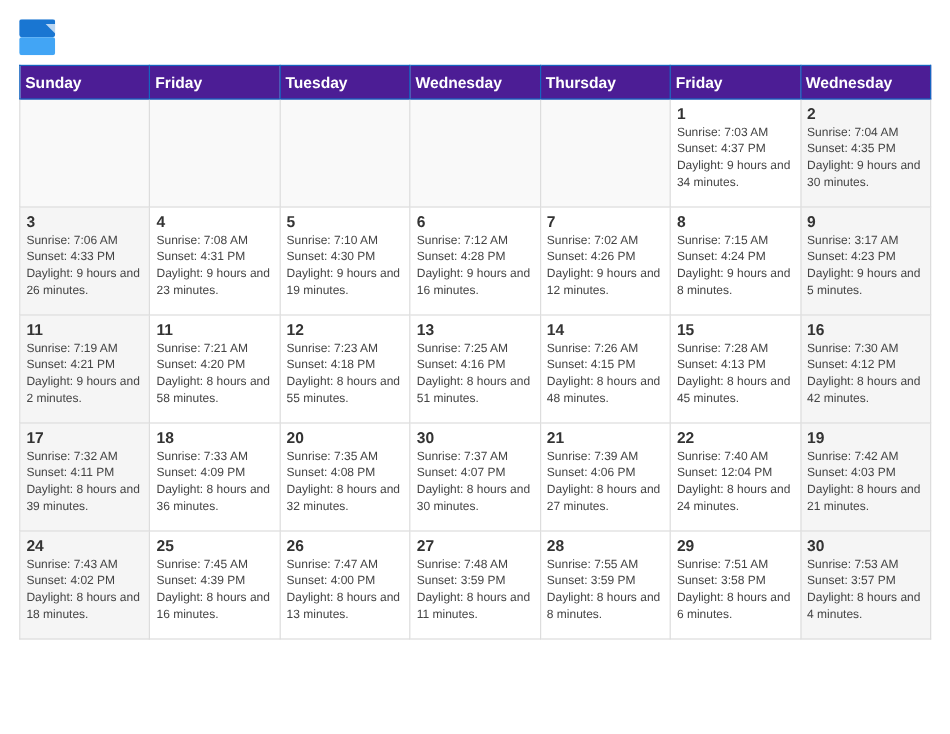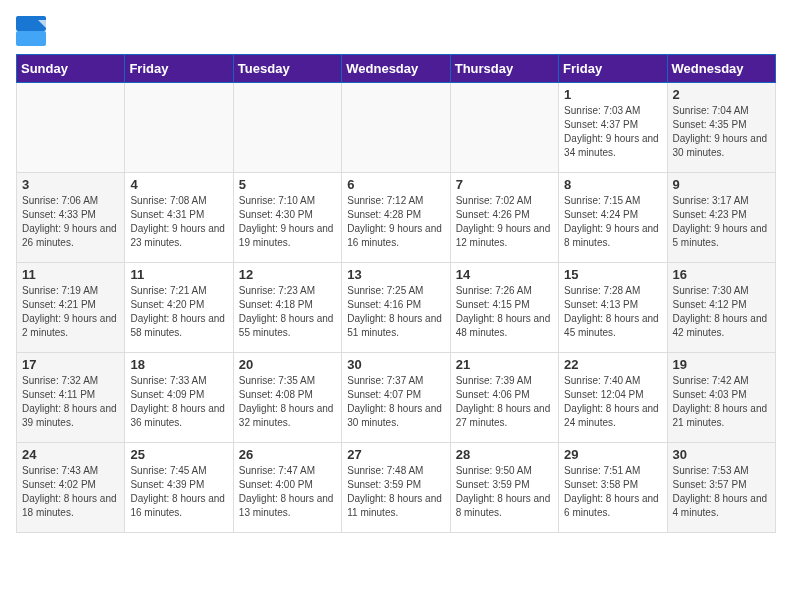--- a/index.html
+++ b/index.html
@@ -290,21 +290,21 @@
 Daylight: 8 hours and 13 minutes.</div>
         </td>
         <td>
           <span class="day-num">27</span>
           <div class="day-info">Sunrise: 7:48 AM
 Sunset: 3:59 PM
 Daylight: 8 hours and 11 minutes.</div>
         </td>
         <td>
           <span class="day-num">28</span>
-          <div class="day-info">Sunrise: 9:50 AM
+          <div class="day-info">Sunrise: 7:55 AM
 Sunset: 3:59 PM
 Daylight: 8 hours and 8 minutes.</div>
         </td>
         <td>
           <span class="day-num">29</span>
           <div class="day-info">Sunrise: 7:51 AM
 Sunset: 3:58 PM
 Daylight: 8 hours and 6 minutes.</div>
         </td>
         <td class="weekend">

